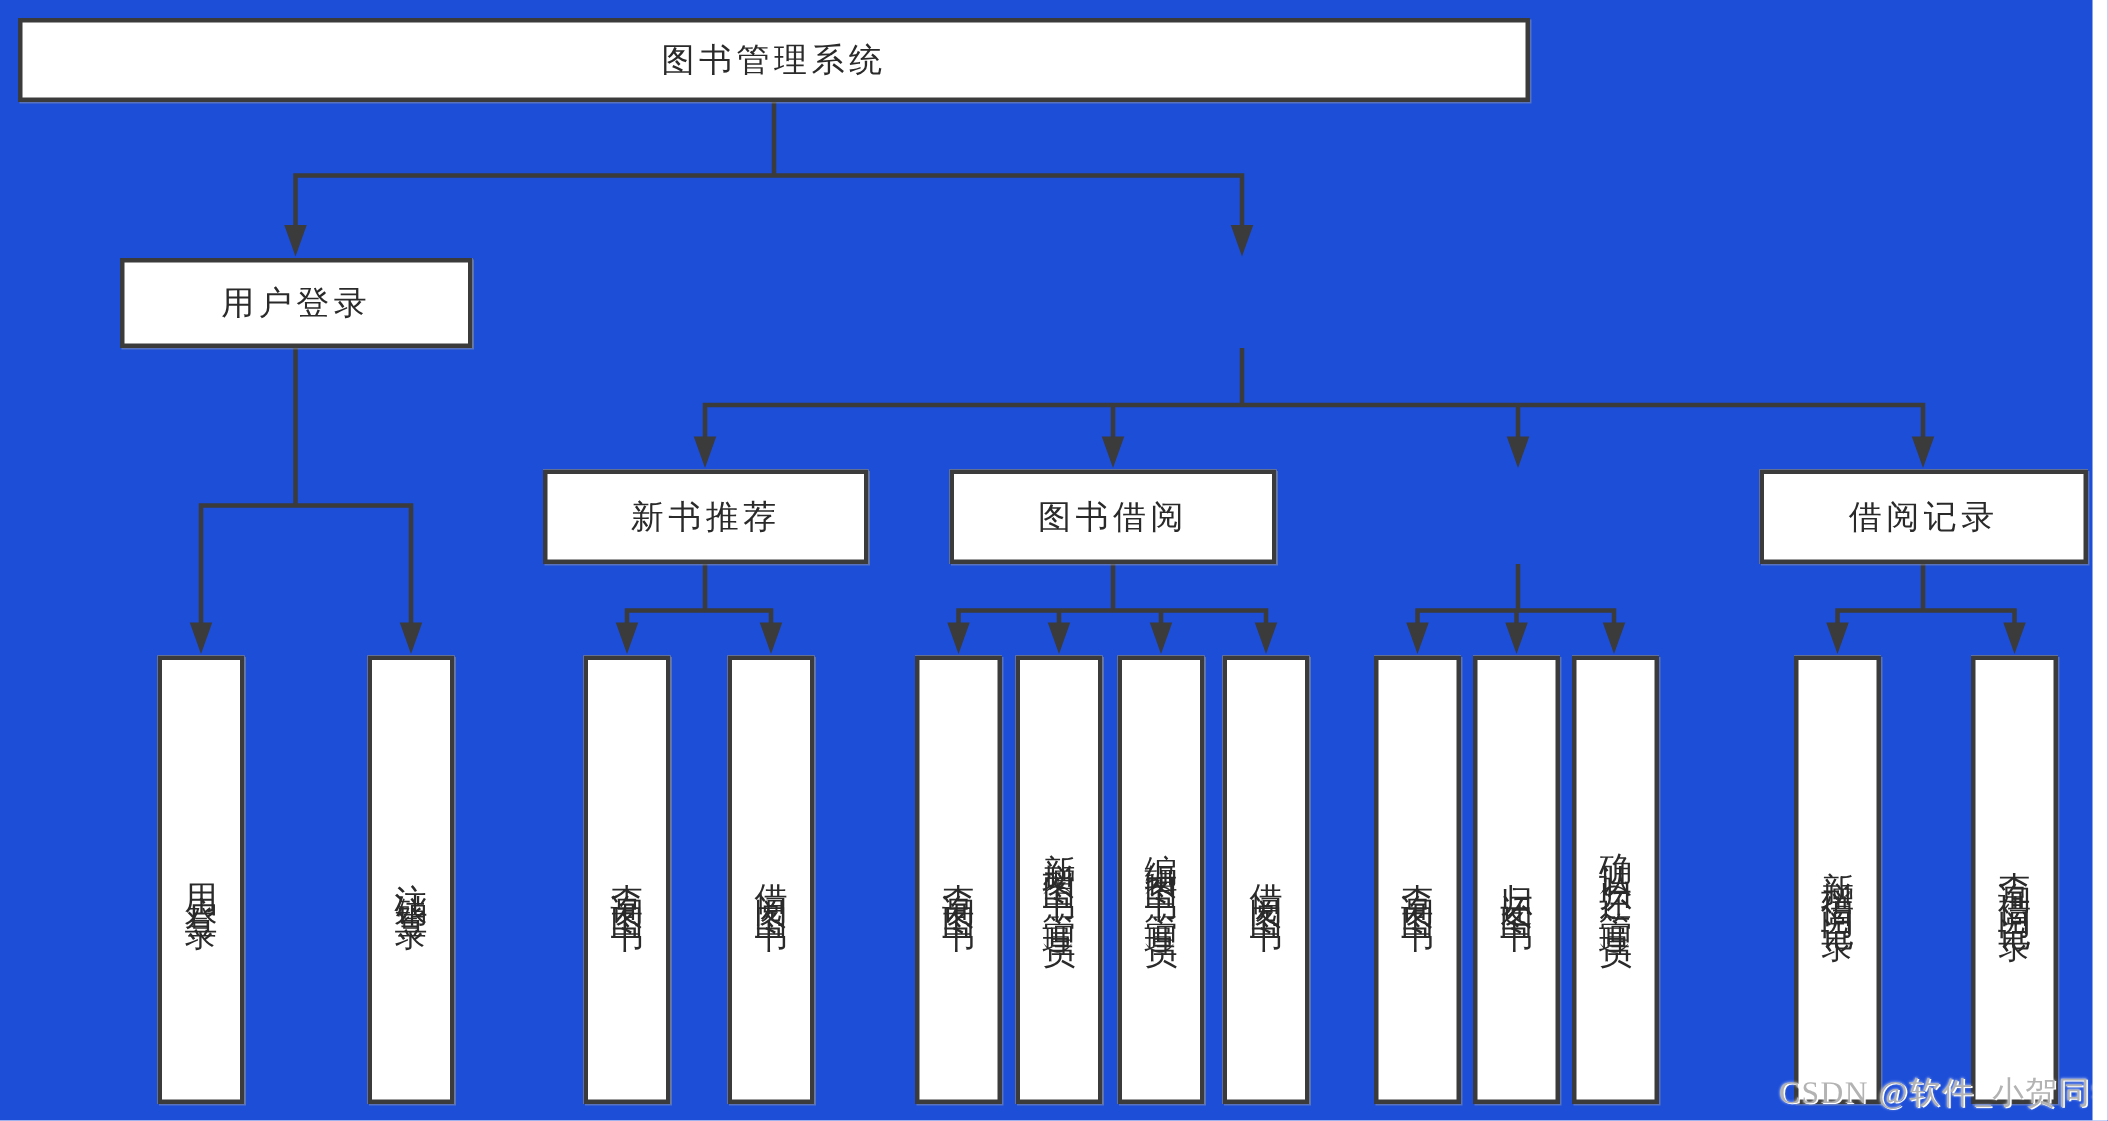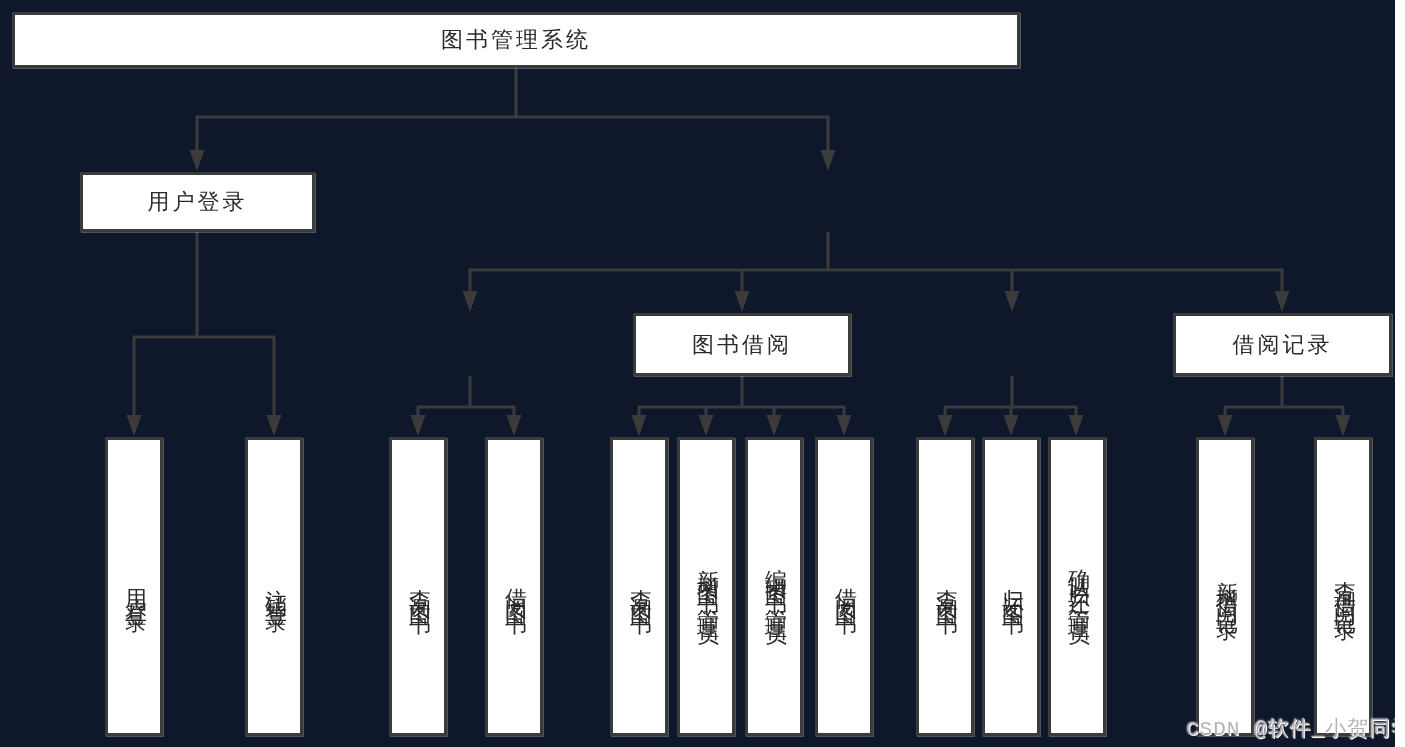--- a/index.html
+++ b/index.html
@@ -1,21 +1,21 @@
 <!DOCTYPE html>
 <html><head>
 <meta charset="utf-8">
 <style>
   html, body { margin: 0; padding: 0; background: #ffffff; }
   #stage {
     position: relative;
     width: 1395px;
     height: 747px;
-    background: #0f172a;
-    font-family: Liberation Mono, monospace;
+    background: #1d4ed8;
+    font-family: Liberation Serif, serif;
     overflow: hidden;
   }
   #connectors {
     position: absolute;
     left: 0; top: 0;
     width: 1405px; height: 747px;
     z-index: 1;
   }
   .box {
     position: absolute;
@@ -107,20 +107,21 @@
       <path d="M1282,376 V408.5 M1223.5,407 H1344.5 M1225,407 V418 M1343,407 V418"></path>
       <polygon fill="#3b3b3b" stroke="none" points="1225,436 1217.5,415 1232.5,415"></polygon>
       <polygon fill="#3b3b3b" stroke="none" points="1343,436 1335.5,415 1350.5,415"></polygon>
     </g>
   </svg>
 
   <div class="box h" style="left:12px; top:12px; width:1008px; height:56px">图书管理系统</div>
 
   <div class="box h" style="left:80px; top:172px; width:235px; height:60px">用户登录</div>
 
+  <div class="box h" style="left:362px; top:313px; width:217px; height:63px">新书推荐</div>
   <div class="box h" style="left:633px; top:313px; width:218px; height:63px">图书借阅</div>
   <div class="box h" style="left:1173px; top:313px; width:219px; height:63px">借阅记录</div>
 
   <div class="box v" style="left:105px; top:437px; width:58px; height:299px">
     <span class="vtext">用户登录</span>
   </div>
   <div class="box v" style="left:245px; top:437px; width:58px; height:299px">
     <span class="vtext">注销登录</span>
   </div>
 

